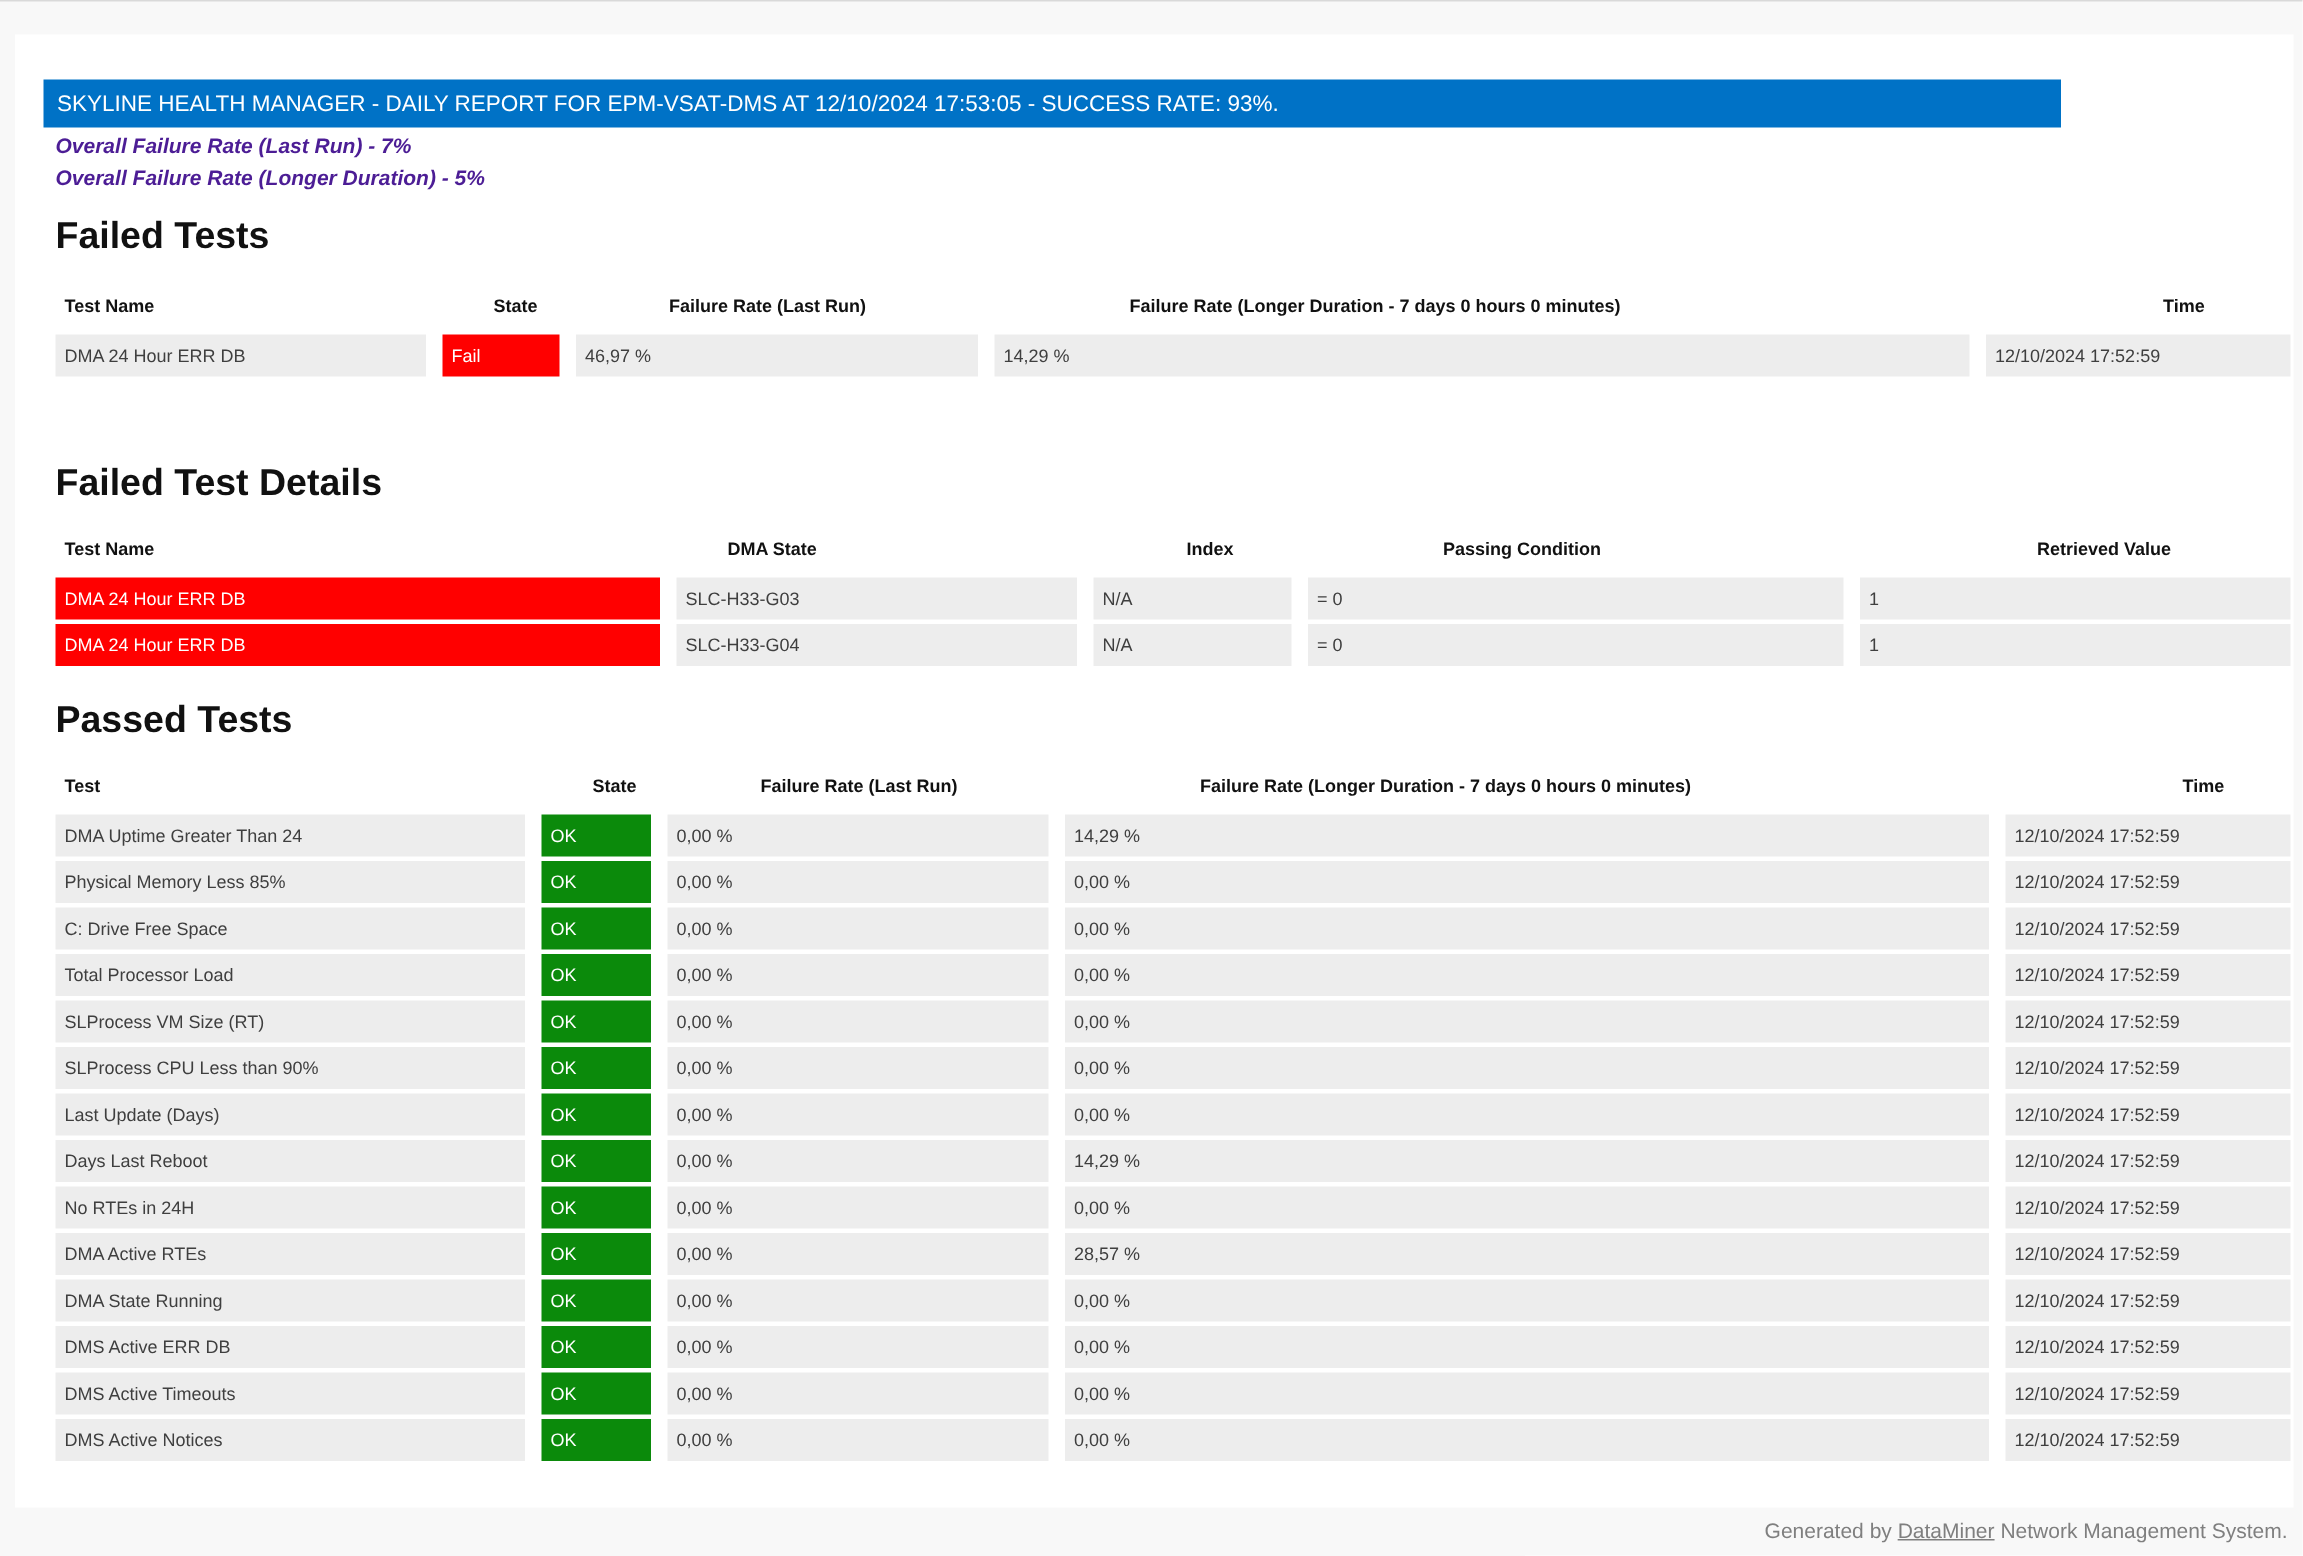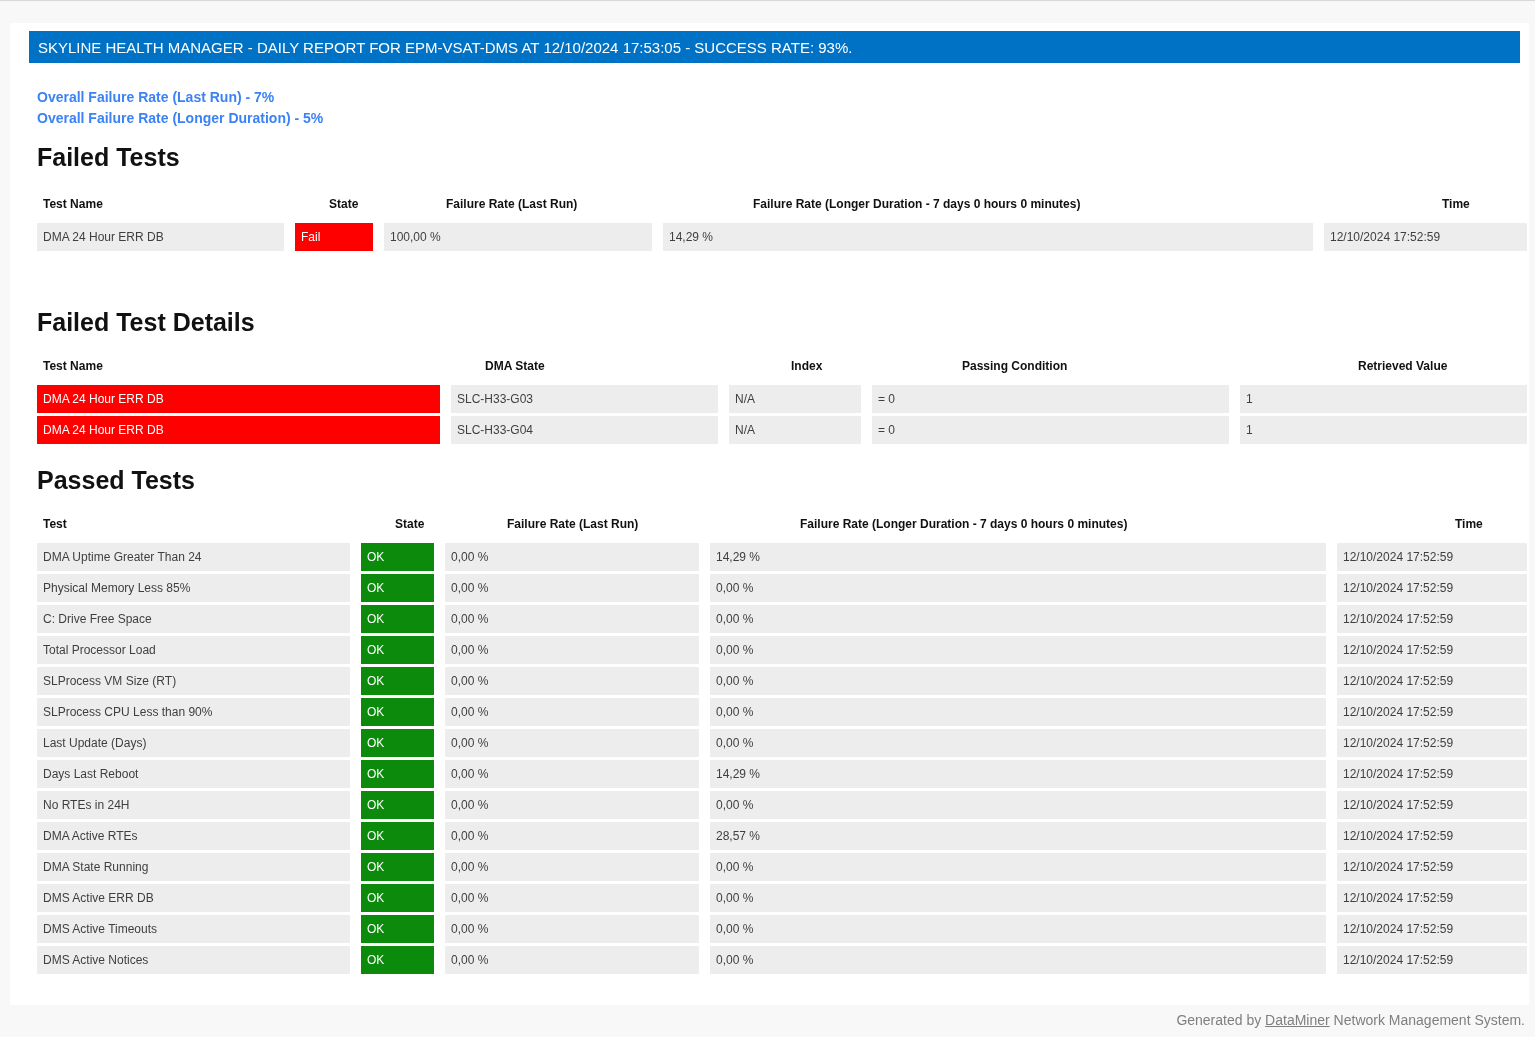--- a/index.html
+++ b/index.html
@@ -6,27 +6,27 @@
   body{
     width:1535px;height:1037px;position:relative;overflow:hidden;
     background:#f8f8f8;border-top:1px solid #d9d9d9;box-sizing:border-box;
     font-family:"Liberation Sans", sans-serif;
     -webkit-font-smoothing:antialiased;
   }
   .card{
     position:absolute;left:10px;top:22px;width:1519px;height:982px;background:#ffffff;
   }
   .titlebar{
-    position:absolute;left:19px;top:8px;width:1491px;height:32px;
+    position:absolute;left:19px;top:30px;width:1345px;height:32px;
     background:var(--accent,#0072C6);color:#ffffff;font-size:15px;
     display:flex;align-items:center;padding-left:9px;box-sizing:border-box;
     white-space:nowrap;overflow:hidden;
   }
   .summary{
-    position:absolute;left:27px;top:64px;font-size:14px;font-weight:bold;color:#3b82f6;line-height:21px;
+    position:absolute;left:27px;top:64px;font-size:14px;font-weight:bold;color:#4c1d95;line-height:21px;font-style:italic;
   }
   .section-heading{
     position:absolute;left:27px;margin:0;font-size:25px;font-weight:bold;color:#111111;line-height:26px;
   }
   .h-failed{top:121px;}
   .h-details{top:286px;}
   .h-passed{top:444px;}
 
   .tbl{position:absolute;left:27px;width:1490px;}
   .t-ft{top:170px;}
@@ -80,21 +80,21 @@
       <div class="hcell c1">Test Name</div>
       <div class="hcell c2">State</div>
       <div class="hcell c3">Failure Rate (Last Run)</div>
       <div class="hcell c4">Failure Rate (Longer Duration - 7 days 0 hours 0 minutes)</div>
       <div class="hcell c5">Time</div>
     </div>
     <div>
   <div class="row">
     <div class="cell c1">DMA 24 Hour ERR DB</div>
     <div class="cell c2 fail">Fail</div>
-    <div class="cell c3">100,00 %</div>
+    <div class="cell c3">46,97 %</div>
     <div class="cell c4">14,29 %</div>
     <div class="cell c5">12/10/2024 17:52:59</div>
   </div>
 </div>
   </div>
 
   <h2 class="section-heading h-details">Failed Test Details</h2>
 
   <div class="tbl t-ftd">
     <div class="hrow">

